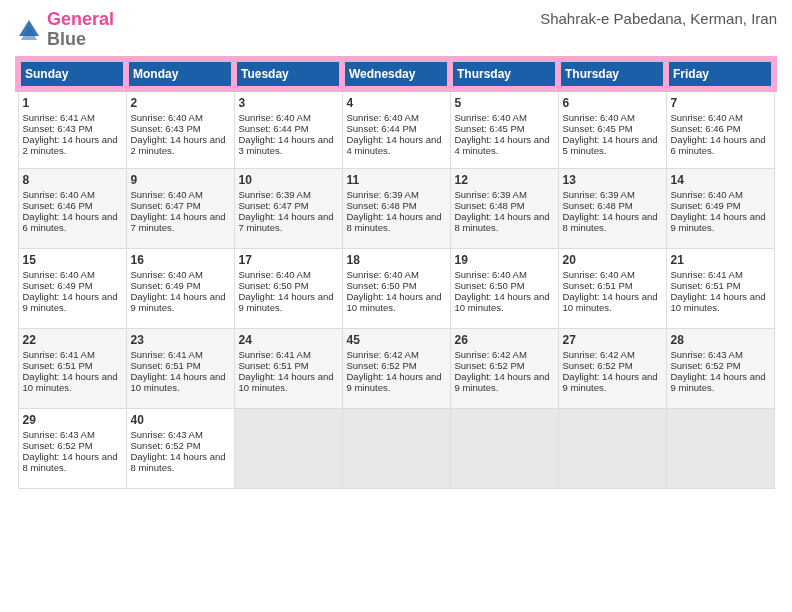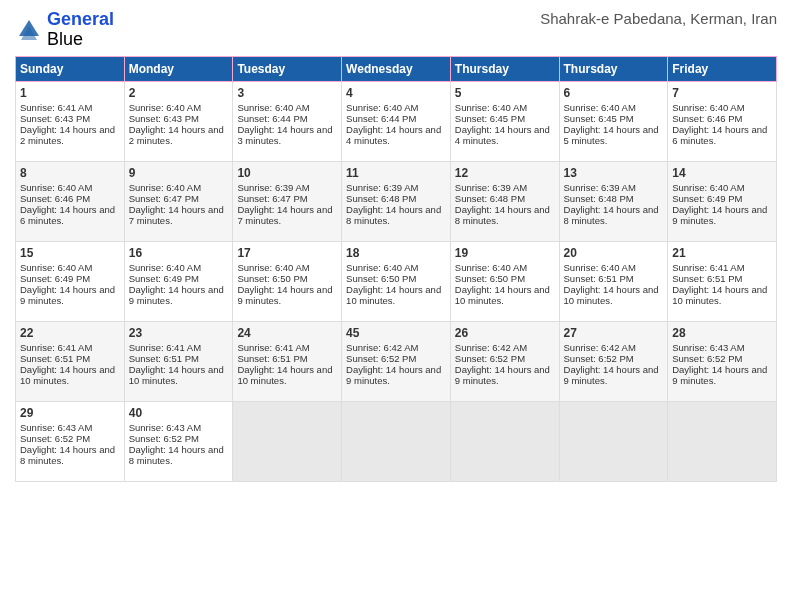--- a/index.html
+++ b/index.html
@@ -26,26 +26,26 @@
       align-items: center;
     }
     .logo-text {
       display: flex;
       flex-direction: column;
       line-height: 1.1;
     }
     .logo-general {
       font-size: 18px;
       font-weight: bold;
-      color: #1d4ed8;
+      color: #ec4899;
     }
     .logo-blue {
       font-size: 18px;
-      font-weight: normal;
-      color: #000000;
+      font-weight: bold;
+      color: #737373;
     }
     .logo-icon {
       width: 28px;
       height: 28px;
       margin-right: 4px;
     }
     .title-block {
       text-align: right;
     }
     .month-title {
@@ -65,21 +65,21 @@
     }
     .calendar thead tr {
       background-color: #1a5fa8;
     }
     .calendar thead th {
       color: #fff;
       font-size: 12px;
       font-weight: bold;
       padding: 5px 4px;
       text-align: left;
-      border: 1px solid #f9a8d4;
+      border: 6px solid #f9a8d4;
     }
     .calendar tbody tr {
       border-bottom: 1px solid #ccc;
     }
     .calendar tbody td {
       vertical-align: top;
       padding: 4px 4px;
       font-size: 9.5px;
       color: #333;
       border: 1px solid #ddd;

